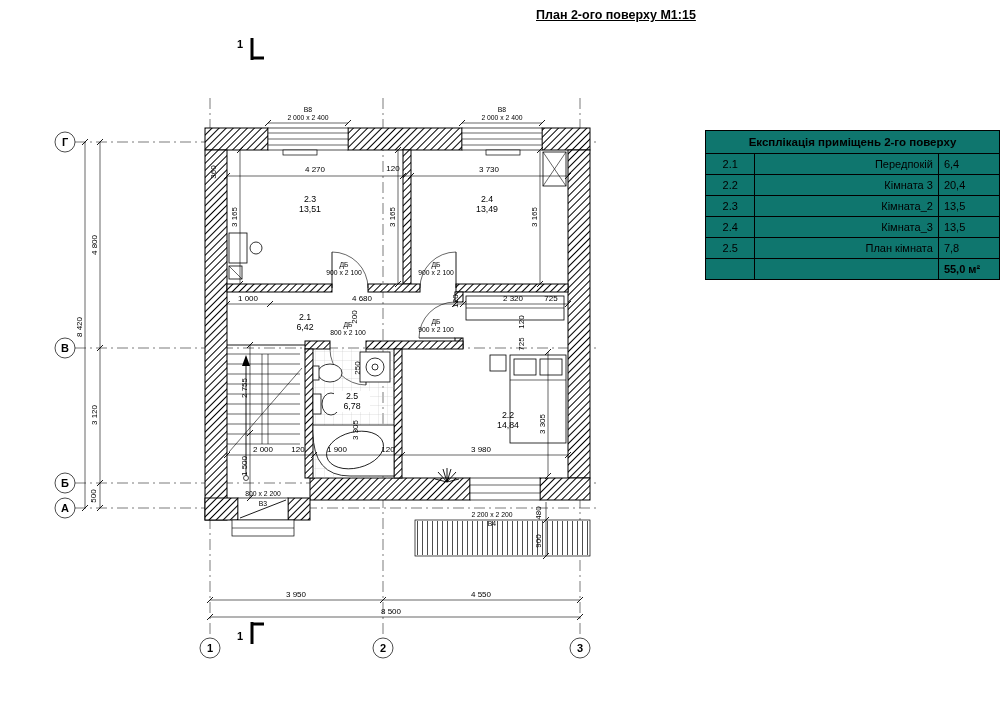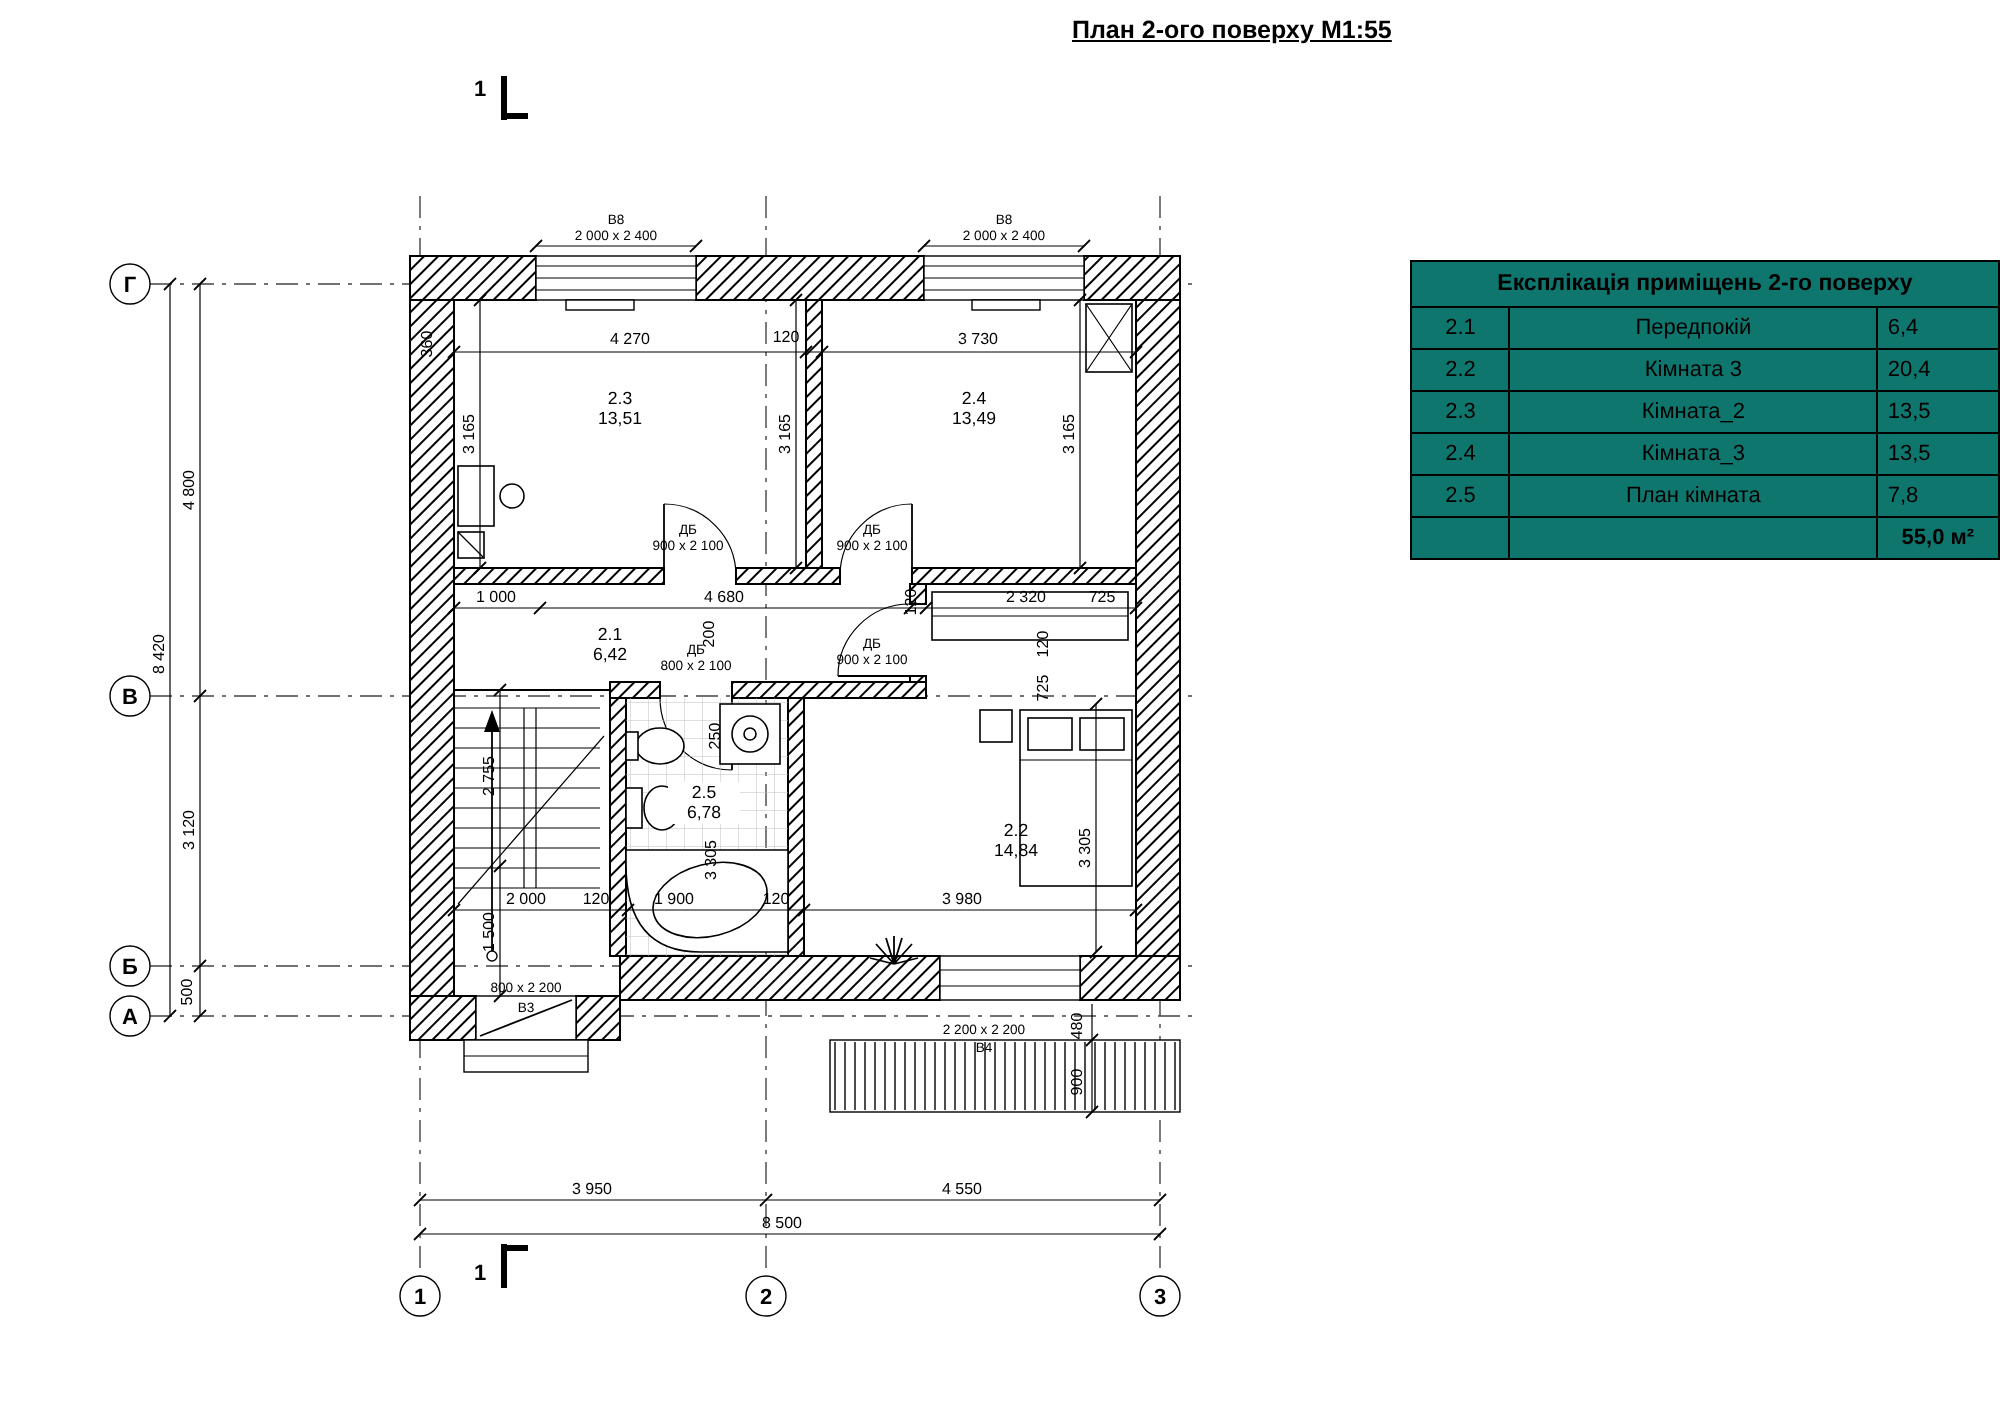--- a/index.html
+++ b/index.html
@@ -6,44 +6,44 @@
   .canvas{position:relative;width:1000px;height:706px;background:#fff;overflow:hidden;
           font-family:"Liberation Sans",sans-serif;}
   .drawing-title{position:absolute;left:536px;top:8px;font-size:12.5px;font-weight:bold;
           text-decoration:underline;color:#000;}
   table.expl{position:absolute;left:705px;top:130px;border-collapse:collapse;
           font-size:11px;color:#000;background:#0f766e;}
   table.expl td,table.expl th{border:1px solid #000;padding:2px 5px;height:16px;}
   table.expl th.tbl-title{font-weight:bold;text-align:center;font-size:11.5px;padding:3px 4px;}
   table.expl th.colhead{font-weight:normal;text-align:center;}
   .col-num{width:40px;text-align:center;}
-  .col-name{width:180px;text-align:center;}
+  .col-name{width:180px;text-align:right;}
   .col-area{width:52px;}
-  .total-cell{font-weight:bold;text-align:center;}
+  .total-cell{font-weight:bold;}
   svg text{fill:#000;}
   .wall{fill:url(#hatch);stroke:#000;stroke-width:1;}
   .thin{stroke:#000;stroke-width:0.9;fill:none;}
   .thin2{stroke:#000;stroke-width:0.7;fill:#fff;}
   .open{fill:#fff;stroke:none;}
   .dash{stroke:#444;stroke-width:0.7;stroke-dasharray:11 4 2 4;fill:none;}
   .dim{stroke:#000;stroke-width:0.6;fill:none;}
   .tick{stroke:#000;stroke-width:0.9;}
   .dimtext{font-size:8px;text-anchor:middle;}
   .smalltext{font-size:6.8px;text-anchor:middle;}
   .roomnum{font-size:8.8px;text-anchor:middle;}
   .axistext{font-size:11px;text-anchor:middle;font-weight:bold;}
   .furn{stroke:#000;stroke-width:0.8;fill:#fff;}
   .sect{stroke:#000;stroke-width:3;fill:none;}
 </style>
 </head>
 <body>
 
 <div class="canvas">
 
-  <div class="drawing-title">План 2-ого поверху М1:55</div>
+  <div class="drawing-title">План 2-ого поверху М1:15</div>
 
   <svg width="1000" height="706" viewBox="0 0 1000 706">
     <defs>
       <pattern id="hatch" width="5" height="5" patternUnits="userSpaceOnUse" patternTransform="rotate(45)">
         <rect width="5" height="5" fill="#fff"></rect>
         <line x1="0" y1="0" x2="0" y2="5" stroke="#000" stroke-width="2"></line>
       </pattern>
       <pattern id="tiles" width="9" height="9" patternUnits="userSpaceOnUse">
         <path d="M9 0H0V9" stroke="#bfbfbf" stroke-width="0.5" fill="none"></path>
       </pattern>

